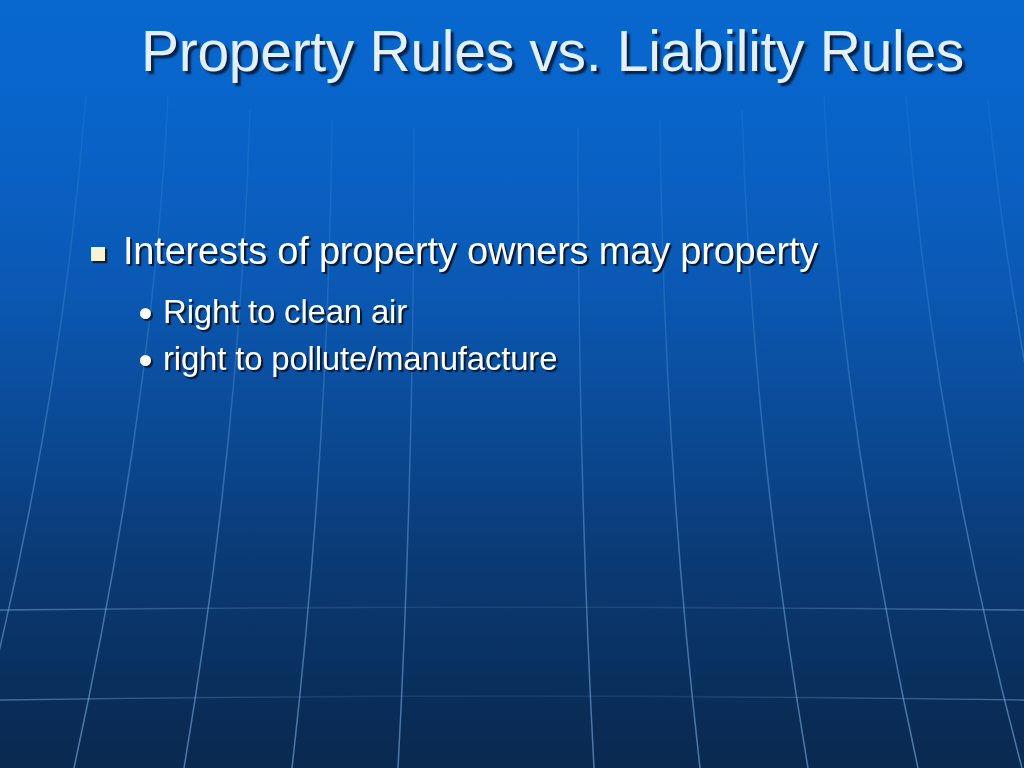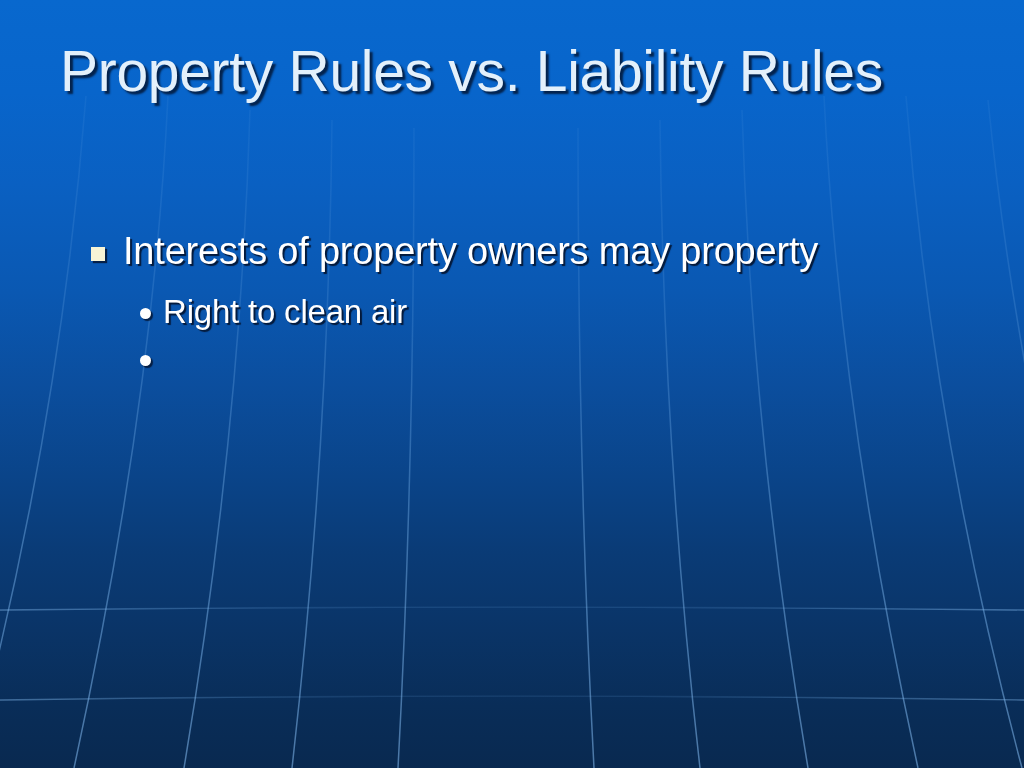--- a/index.html
+++ b/index.html
@@ -36,23 +36,23 @@
     inset: 0;
     width: 1024px;
     height: 768px;
     pointer-events: none;
   }
 
   
   #title-block {
     position: absolute;
     left: 60px;
-    top: 36px;
+    top: 16px;
     width: 904px;
-    text-align: left;
+    text-align: right;
   }
 
   #title-text {
     display: block;
     font-size: 57px;
     line-height: 70px;
     font-weight: normal;
     color: #e3f0fb;
     text-shadow: 3px 3px 2px rgba(2, 16, 40, 0.78);
     letter-spacing: -0.3px;
@@ -169,18 +169,19 @@
 
 
     <div class="sub-group">
       <div class="lvl2">
         <span class="dot-bullet"></span>
         <span>Right to clean air</span>
       </div>
 
       <div class="lvl2">
         <span class="dot-bullet"></span>
+        <span>right to pollute/manufacture</span>
       </div>
     </div>
 
   </div>
 
 </div>
 
 </body></html>

